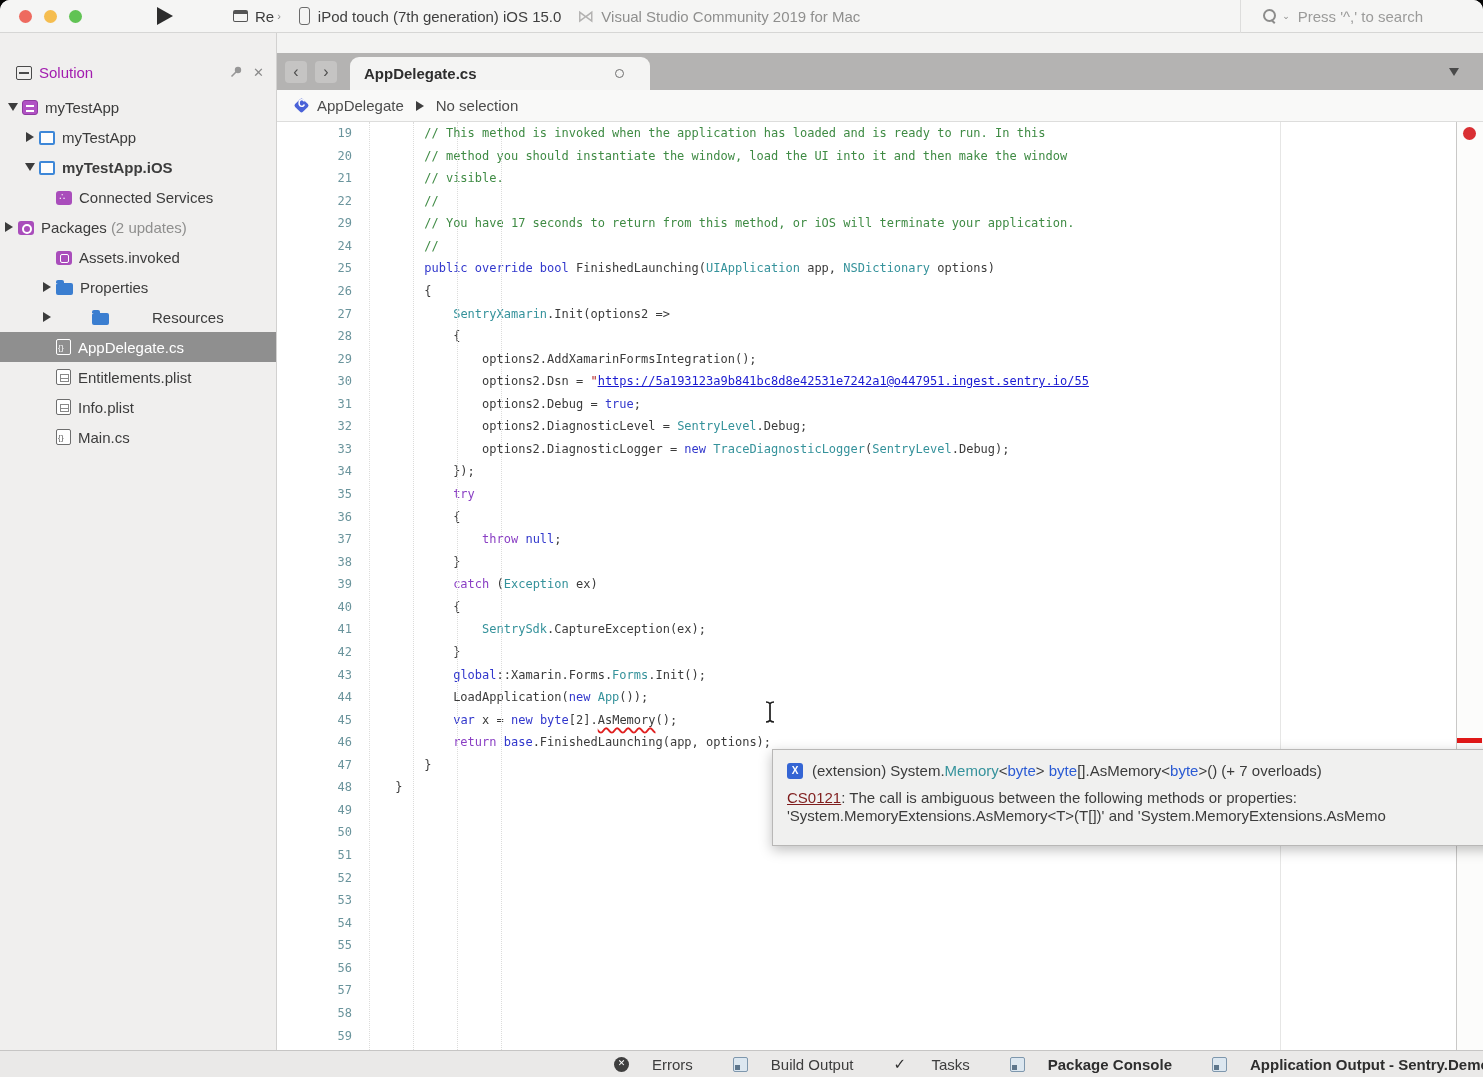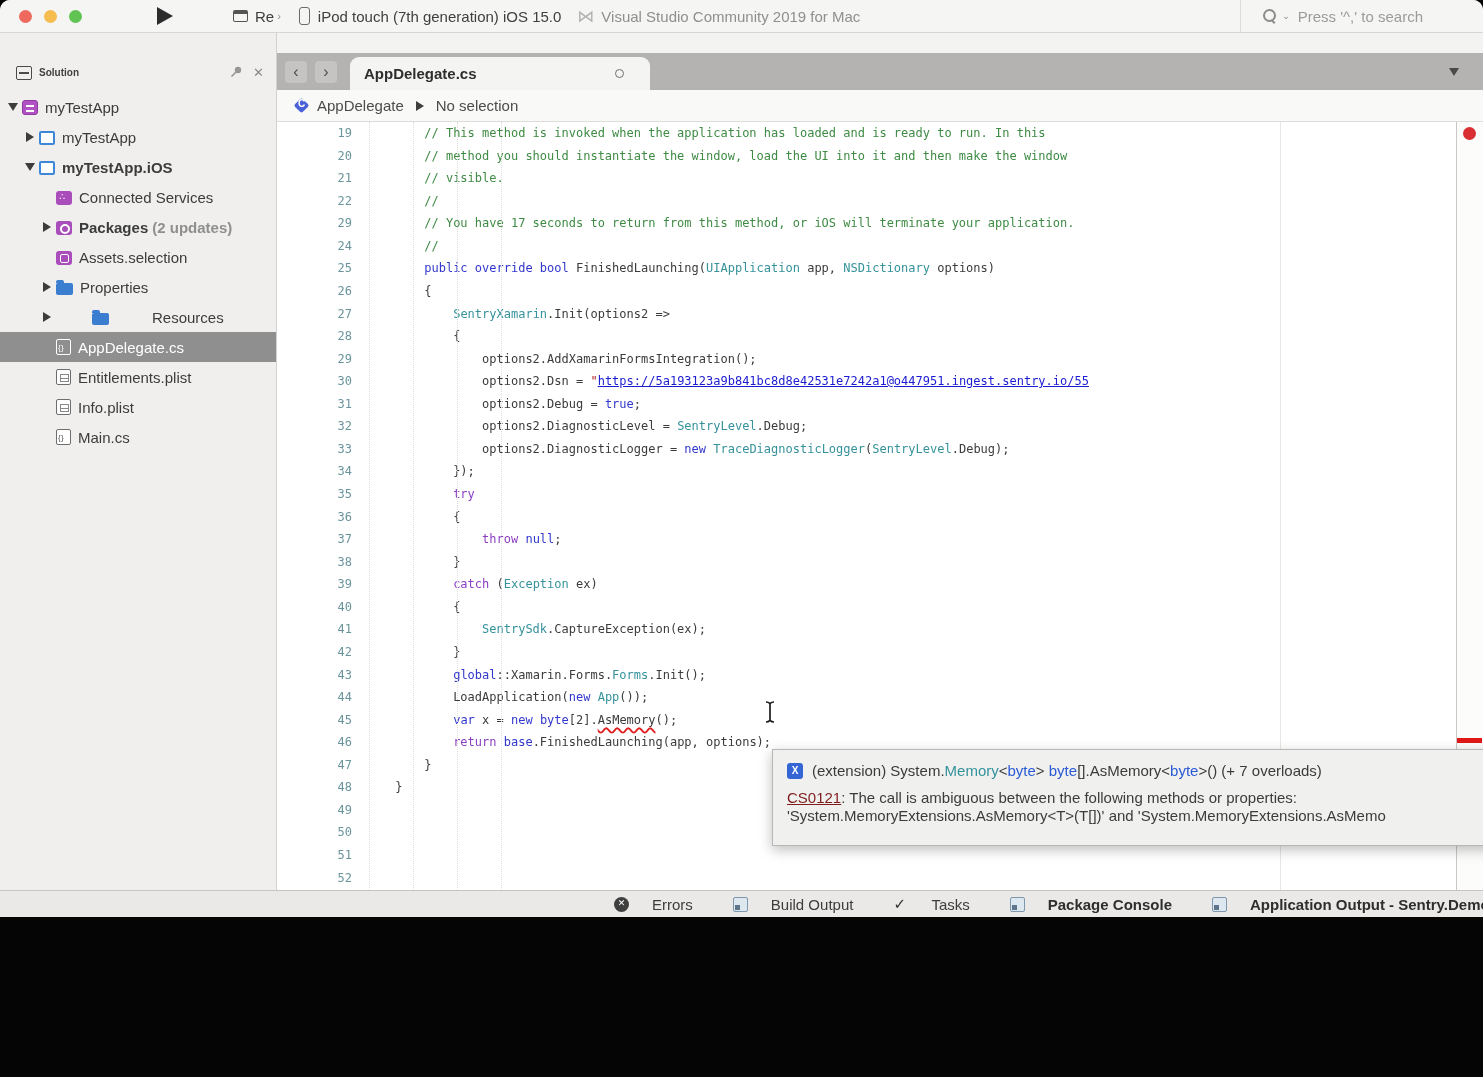--- a/index.html
+++ b/index.html
@@ -1,18 +1,18 @@
 <!DOCTYPE html>
 <html><head>
 <meta charset="utf-8">
 <style>
   * { box-sizing: border-box; margin: 0; padding: 0; }
   html,body { width:1483px; height:1077px; background:#050505; overflow:hidden;
     font-family:"Liberation Sans","DejaVu Sans",sans-serif; }
-  .window { position:relative; width:1483px; height:917px; background:#fff;
+  .window { position:relative; width:1483px; height:1077px; background:#fff;
     border-radius:10px 10px 0 0; overflow:hidden; }
 
   
   .toolbar { position:absolute; left:0; top:0; width:100%; height:33px;
     background:#f5f5f4; border-bottom:1px solid #d6d6d5; display:flex; align-items:center; }
   .tl { width:13px; height:13px; border-radius:50%; margin-right:12px; }
   .tl-red{ background:#ee6a5f; margin-left:19px;}
   .tl-yellow{ background:#f5bd4f;}
   .tl-green{ background:#61c354;}
   .play-btn { width:0; height:0; border-left:16px solid #2c2c2c;
@@ -39,21 +39,21 @@
 
   
   .content { position:absolute; top:33px; left:0; width:1483px; height:1017px; display:flex; }
   .sidebar { width:277px; height:100%; background:#f0efee; border-right:1px solid #d2d1d0; position:relative; }
   .editor-col { position:relative; width:1206px; height:100%; background:#f3f3f2; }
 
   
   .sidebar-header { height:59px; display:flex; align-items:center; padding:20px 12px 0 16px; }
   .sol-icon { width:16px; height:14px; border:1.5px solid #4a4a4a; border-radius:2px; margin-right:7px;
     background:repeating-linear-gradient(#4a4a4a 0 2px, transparent 2px 5px); background-clip:content-box; padding:2px; }
-  .sidebar-title { font-size:10px; font-weight:bold; color:#404040; flex:1; }
+  .sidebar-title { font-size:15px; font-weight:normal; color:#a21caf; flex:1; }
   .pin-icon { margin-right:10px; opacity:.75; }
   .close-icon { font-size:13px; color:#8a8a8a; }
   .tree-row { height:30px; display:flex; align-items:center; font-size:15px; color:#3c3c3c; white-space:nowrap; }
   .tree-row.selected { background:#8f8f8f; color:#fff; }
   .caret { width:18px; display:inline-flex; justify-content:center; flex:none; }
   .caret-right i { width:0;height:0;border-left:8px solid #3c3c3c;border-top:5px solid transparent;border-bottom:5px solid transparent; }
   .caret-down i { width:0;height:0;border-top:8px solid #3c3c3c;border-left:5px solid transparent;border-right:5px solid transparent; }
   .titem-icon { width:18px; height:16px; margin-right:7px; flex:none; position:relative; display:inline-block; }
   .tree-label.bold { font-weight:bold; }
   .tree-suffix { color:#8f8f8e; margin-left:4px; }
@@ -212,32 +212,32 @@
               <i></i>
             </span>
             <span class="titem-icon icon-project"></span>
             <span class="tree-label bold">myTestApp.iOS</span>
           </div>
           <div class="tree-row" style="padding-left: 38px;">
             <span class="caret caret-none"></span>
             <span class="titem-icon icon-connected"></span>
             <span class="tree-label">Connected Services</span>
           </div>
-          <div class="tree-row" style="padding-left: 38px; font-weight: bold;">
+          <div class="tree-row" style="">
             <span class="caret caret-right">
               <i></i>
             </span>
             <span class="titem-icon icon-packages"></span>
             <span class="tree-label">Packages</span>
             <span class="tree-suffix">(2 updates)</span>
           </div>
           <div class="tree-row" style="padding-left: 38px;">
             <span class="caret caret-none"></span>
             <span class="titem-icon icon-assets"></span>
-            <span class="tree-label">Assets.selection</span>
+            <span class="tree-label">Assets.invoked</span>
           </div>
           <div class="tree-row" style="padding-left: 38px;">
             <span class="caret caret-right">
               <i></i>
             </span>
             <span class="titem-icon icon-folder"></span>
             <span class="tree-label">Properties</span>
           </div>
           <div class="tree-row" style="padding-left: 38px; gap: 36px;">
             <span class="caret caret-right">

